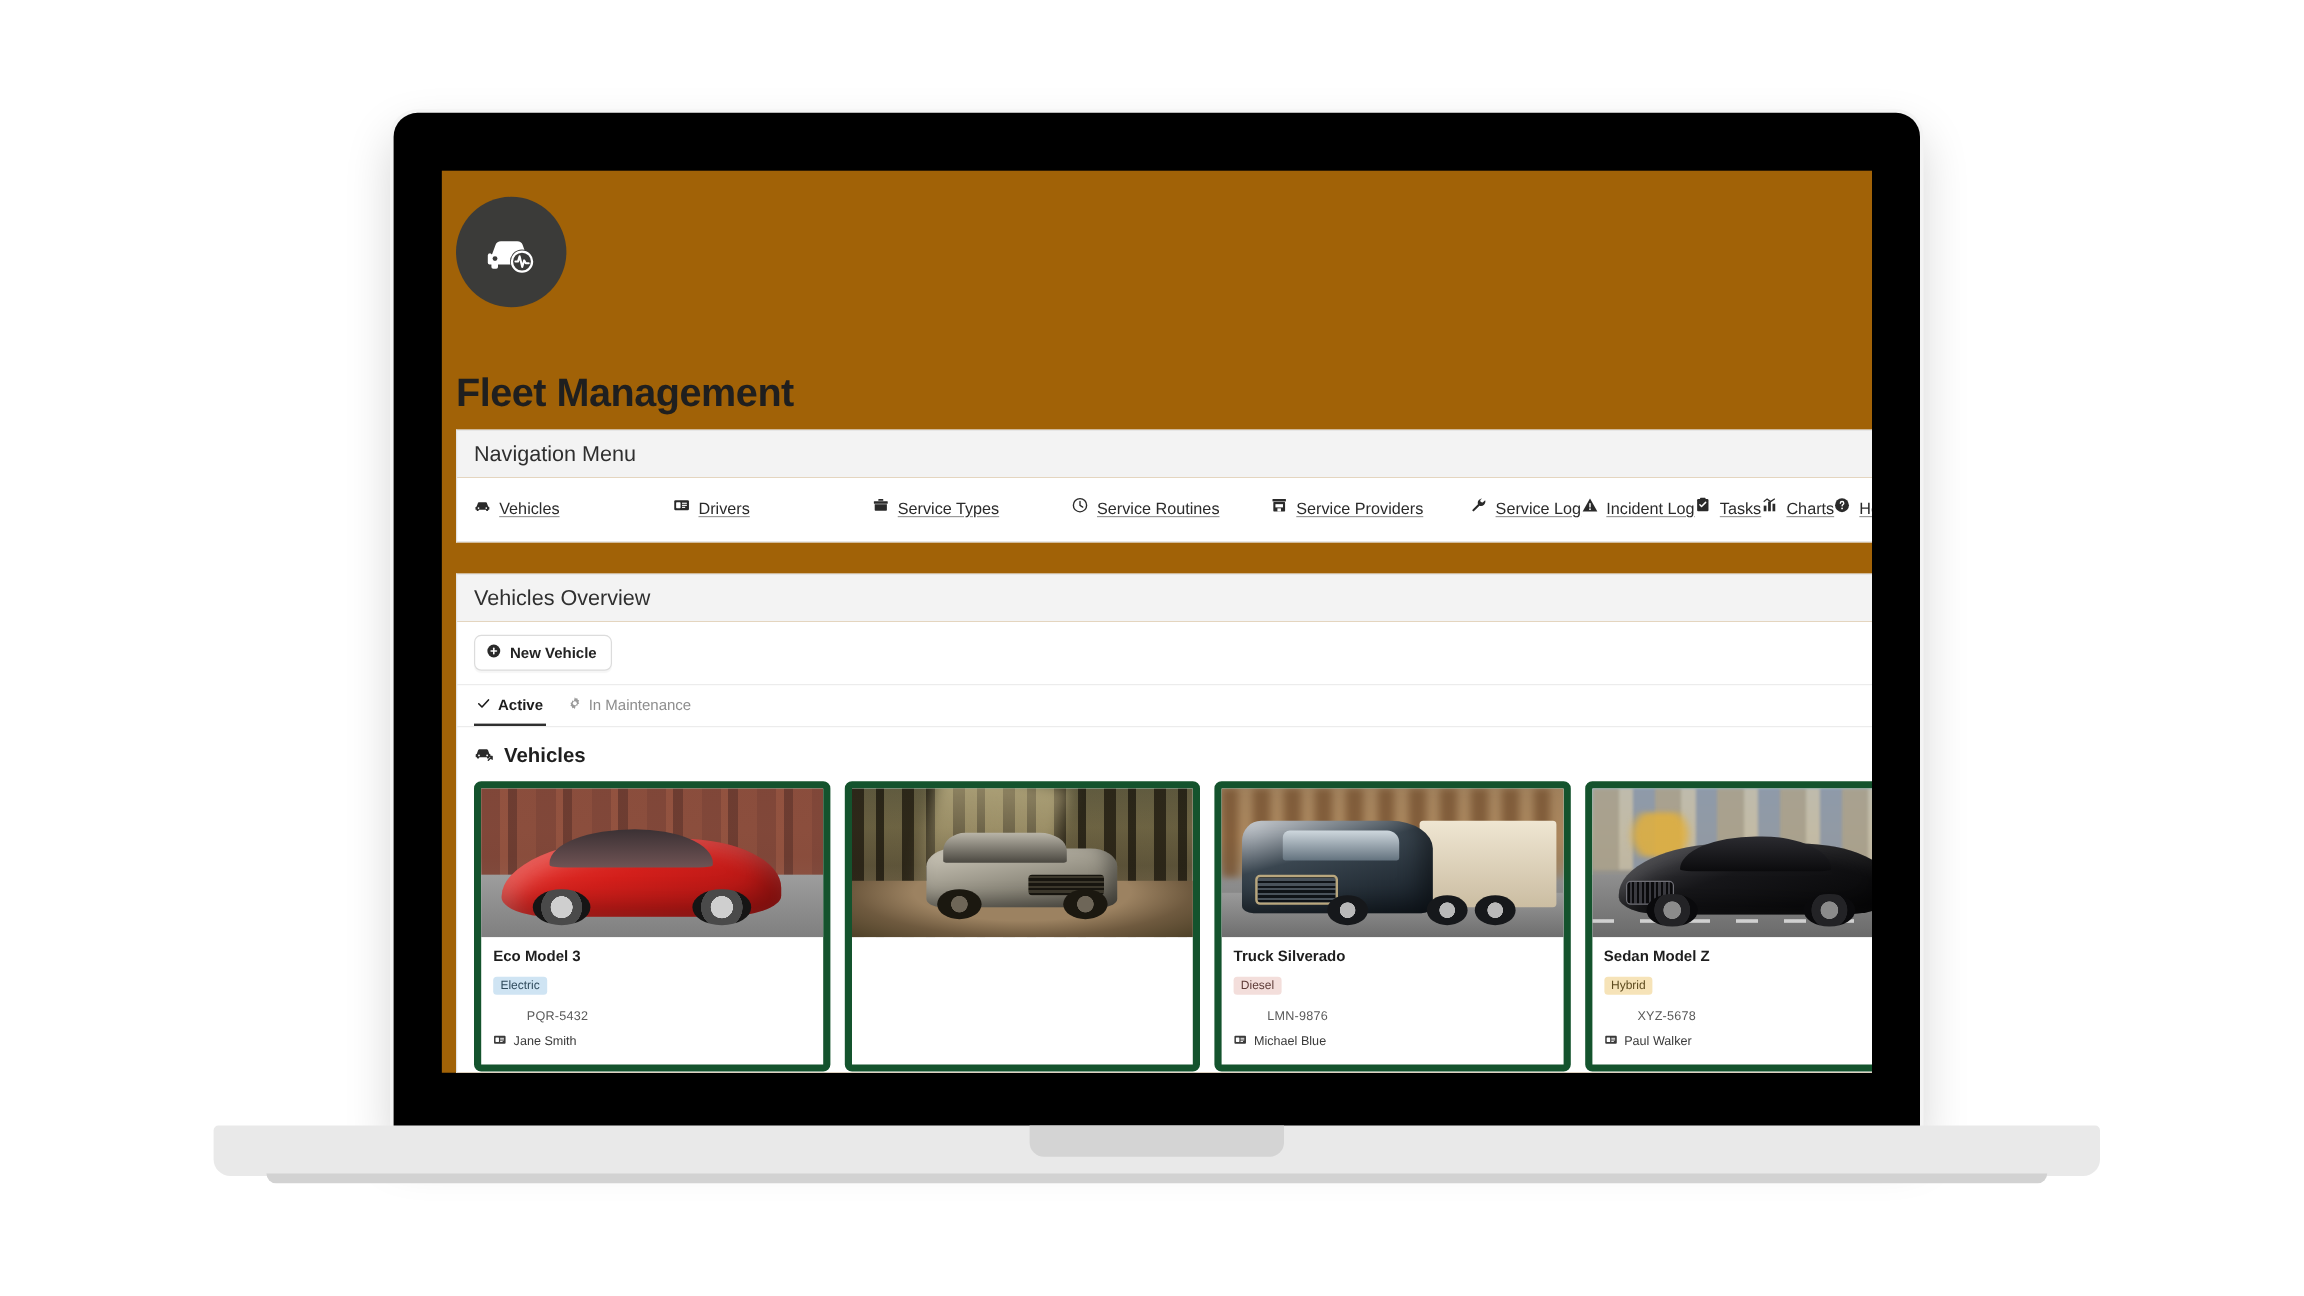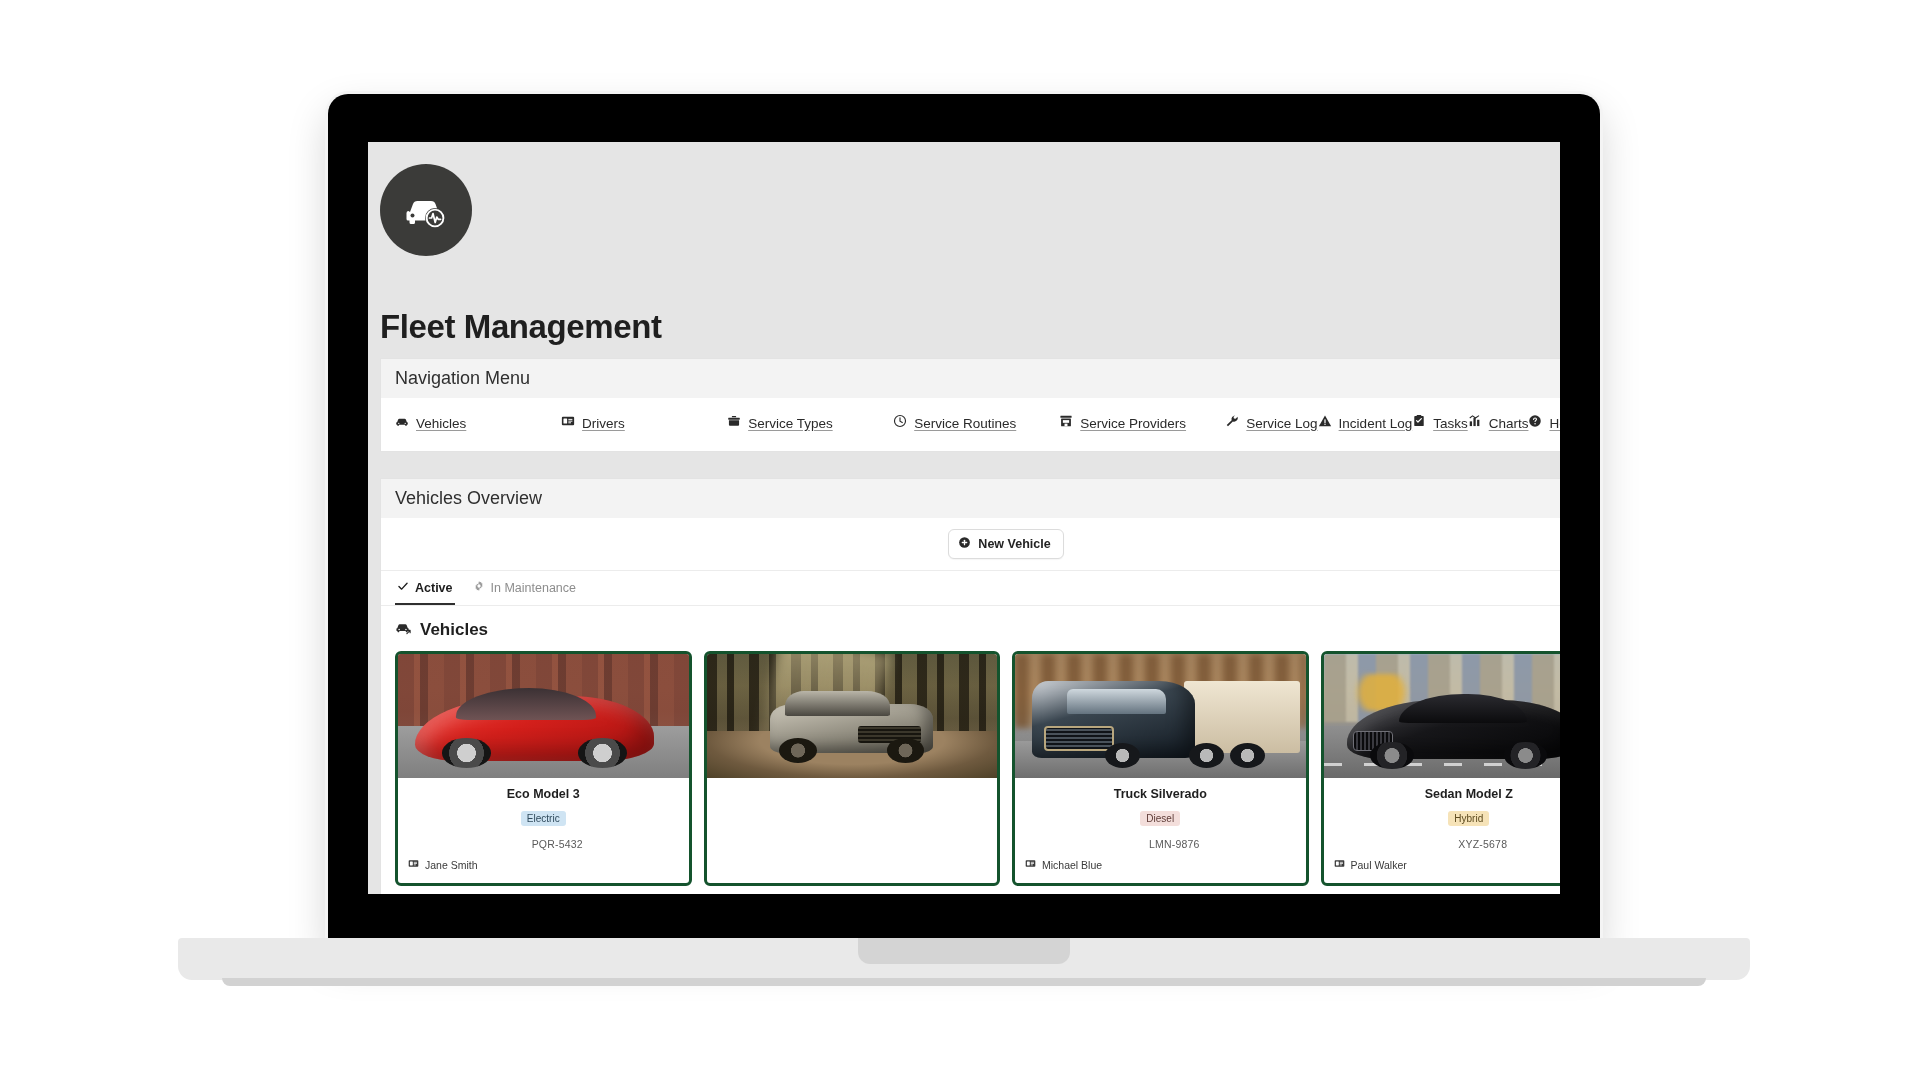--- a/index.html
+++ b/index.html
@@ -67,21 +67,21 @@
     width: 212px;
     height: 26px;
     background: #d4d4d4;
     border-radius: 0 0 12px 12px;
   }
 
   
   .app {
     width: 1276px;
     padding: 0;
-    background: #e5e5e5;
+    background: #a16207;
     font-family: "Liberation Sans", sans-serif;
     color: #2b2b2b;
   }
 
   .brand-row {
     padding: 22px 0 0 12px;
   }
 
   .brand-logo {
     width: 92px; height: 92px;
@@ -200,21 +200,21 @@
 
   
   .cards {
     display: grid;
     grid-template-columns: repeat(4, 1fr);
     gap: 12px;
     padding: 0 14px 14px 14px;
   }
 
   .card {
-    border: 3px solid #14532d;
+    border: 6px solid #14532d;
     border-radius: 6px;
     overflow: hidden;
     background: #ffffff;
     cursor: pointer;
   }
 
   .card-img {
     height: 124px;
     width: 100%;
     position: relative;
@@ -593,21 +593,21 @@
               </span>
               <span class="nav-label">Help Guide</span>
             </div>
 
           </div>
         </div>
       </div>
 
       <div style="margin-top:26px;">
         <div class="panel-head" style="margin:0 12px;">Vehicles Overview</div>
-        <div class="panel-body vo-body" style="margin:0 12px;text-align:center;">
+        <div class="panel-body vo-body" style="margin:0 12px;">
 
           <div class="toolbar">
             <div class="btn">
               <span>
                 <svg width="13" height="13" viewBox="0 0 16 16">
                     <circle cx="8" cy="8" r="6.6" fill="#2a2a2a"></circle>
                     <rect x="7.2" y="4.5" width="1.6" height="7" rx=".7" fill="#fff"></rect>
                     <rect x="4.5" y="7.2" width="7" height="1.6" rx=".7" fill="#fff"></rect>
                   </svg>
               </span>

